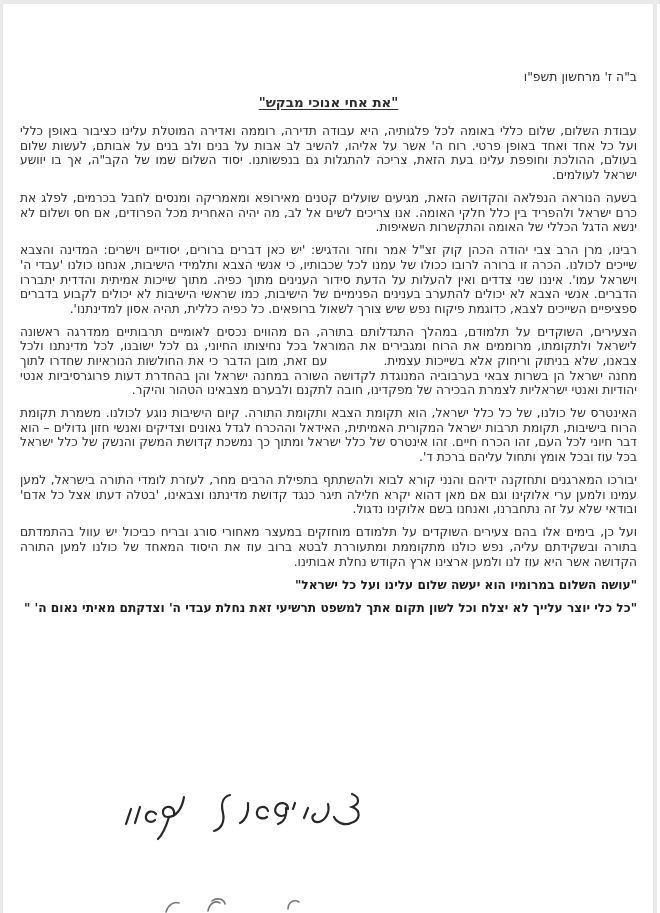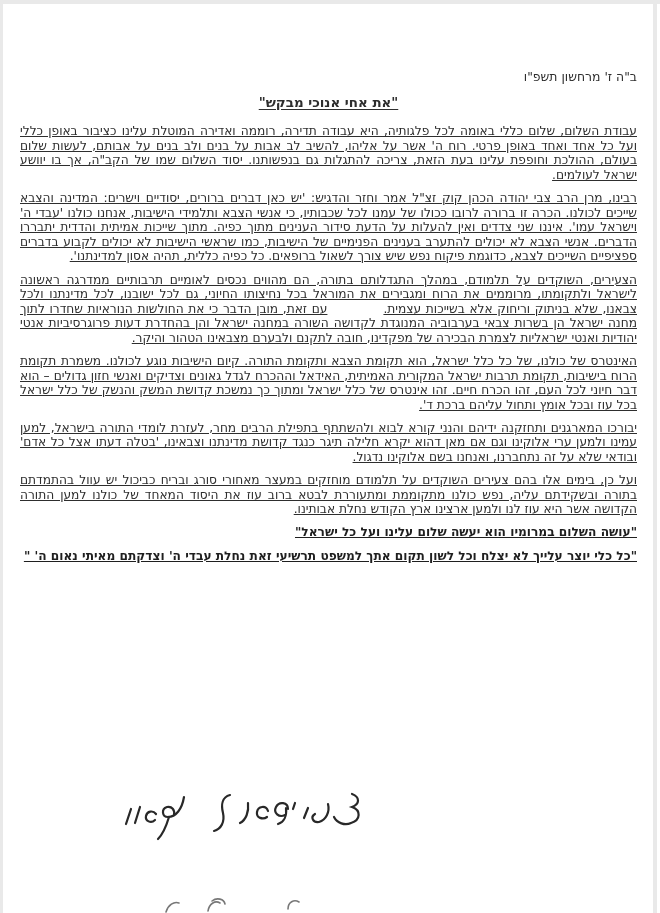--- a/index.html
+++ b/index.html
@@ -29,41 +29,42 @@
     margin:0 0 11px 0;
   }
   .doc-title{
     text-align:center;
     font-weight:bold;
     font-size:13.4px;
     text-decoration:underline;
     text-underline-offset:2px;
     margin:0 0 14px 0;
   }
-  p.body-par{margin:0 0 8.5px 0;text-decoration:underline;}
+  p.body-par{margin:0 0 8.5px 0;}
   .inline-wide-gap{display:inline-block;width:56px;}
   .bold-line{font-weight:bold;color:#1f1f1f;}
   .blessing{margin:2px 0 9px 0;}
   .verse{margin:0;}
   .sig-wrap{position:absolute;left:122px;top:789px;width:240px;height:58px;}
   .sig2-wrap{position:absolute;left:148px;top:897px;width:190px;height:16px;}
   svg{display:block;}
 </style>
 </head>
 <body>
 
 <div class="edge edge-top"></div>
 <div class="edge edge-left"></div>
 <div class="edge edge-right"></div>
 
 <div class="content">
   <div class="date-line">ב"ה ז' מרחשון תשפ"ו</div>
   <div class="doc-title">"את אחי אנוכי מבקש"</div>
 
   <p class="body-par">עבודת השלום, שלום כללי באומה לכל פלגותיה, היא עבודה תדירה, רוממה ואדירה המוטלת עלינו כציבור באופן כללי ועל כל אחד ואחד באופן פרטי. רוח ה' אשר על אליהו, להשיב לב אבות על בנים ולב בנים על אבותם, לעשות שלום בעולם, ההולכת וחופפת עלינו בעת הזאת, צריכה להתגלות גם בנפשותנו. יסוד השלום שמו של הקב"ה, אך בו יוושע ישראל לעולמים.</p>
+  <p class="body-par">בשעה הנוראה הנפלאה והקדושה הזאת, מגיעים שועלים קטנים מאירופא ומאמריקה ומנסים לחבל בכרמים, לפלג את כרם ישראל ולהפריד בין כלל חלקי האומה. אנו צריכים לשים אל לב, מה יהיה האחרית מכל הפרודים, אם חס ושלום לא ינשא הדגל הכללי של האומה והתקשרות השאיפות.</p>
   <p class="body-par">רבינו, מרן הרב צבי יהודה הכהן קוק זצ"ל אמר וחזר והדגיש: 'יש כאן דברים ברורים, יסודיים וישרים: המדינה והצבא שייכים לכולנו. הכרה זו ברורה לרובו ככולו של עמנו לכל שכבותיו, כי אנשי הצבא ותלמידי הישיבות, אנחנו כולנו 'עבדי ה' וישראל עמו'. איננו שני צדדים ואין להעלות על הדעת סידור הענינים מתוך כפיה. מתוך שייכות אמיתית והדדית יתבררו הדברים. אנשי הצבא לא יכולים להתערב בענינים הפנימיים של הישיבות, כמו שראשי הישיבות לא יכולים לקבוע בדברים ספציפיים השייכים לצבא, כדוגמת פיקוח נפש שיש צורך לשאול ברופאים. כל כפיה כללית, תהיה אסון למדינתנו'.</p>
   <p class="body-par"><span>הצעירים, השוקדים על תלמודם, במהלך התגדלותם בתורה, הם מהווים נכסים לאומיים תרבותיים ממדרגה ראשונה לישראל ולתקומתו, מרוממים את הרוח ומגבירים את המוראל בכל נחיצותו החיוני, גם לכל ישובנו, לכל מדינתנו ולכל צבאנו, שלא בניתוק וריחוק אלא בשייכות עצמית.</span><span class="inline-wide-gap"></span><span>עם זאת, מובן הדבר כי את החולשות הנוראיות שחדרו לתוך מחנה ישראל הן בשרות צבאי בערבוביה המנוגדת לקדושה השורה במחנה ישראל והן בהחדרת דעות פרוגרסיביות אנטי יהודיות ואנטי ישראליות לצמרת הבכירה של מפקדינו, חובה לתקנם ולבערם מצבאינו הטהור והיקר.</span></p>
   <p class="body-par">האינטרס של כולנו, של כל כלל ישראל, הוא תקומת הצבא ותקומת התורה. קיום הישיבות נוגע לכולנו. משמרת תקומת הרוח בישיבות, תקומת תרבות ישראל המקורית האמיתית, האידאל וההכרח לגדל גאונים וצדיקים ואנשי חזון גדולים – הוא דבר חיוני לכל העם, זהו הכרח חיים. זהו אינטרס של כלל ישראל ומתוך כך נמשכת קדושת המשק והנשק של כלל ישראל בכל עוז ובכל אומץ ותחול עליהם ברכת ד'.</p>
   <p class="body-par">יבורכו המארגנים ותחזקנה ידיהם והנני קורא לבוא ולהשתתף בתפילת הרבים מחר, לעזרת לומדי התורה בישראל, למען עמינו ולמען ערי אלוקינו וגם אם מאן דהוא יקרא חלילה תיגר כנגד קדושת מדינתנו וצבאינו, 'בטלה דעתו אצל כל אדם' ובודאי שלא על זה נתחברנו, ואנחנו בשם אלוקינו נדגול.</p>
   <p class="body-par">ועל כן, בימים אלו בהם צעירים השוקדים על תלמודם מוחזקים במעצר מאחורי סורג ובריח כביכול יש עוול בהתמדתם בתורה ובשקידתם עליה, נפש כולנו מתקוממת ומתעוררת לבטא ברוב עוז את היסוד המאחד של כולנו למען התורה הקדושה אשר היא עוז לנו ולמען ארצינו ארץ הקודש נחלת אבותינו.</p>
 
   <p class="body-par bold-line blessing">"עושה השלום במרומיו הוא יעשה שלום עלינו ועל כל ישראל"</p>
   <p class="body-par bold-line verse">"כל כלי יוצר עלייך לא יצלח וכל לשון תקום אתך למשפט תרשיעי זאת נחלת עבדי ה' וצדקתם מאיתי נאום ה' "</p>
 </div>
 

